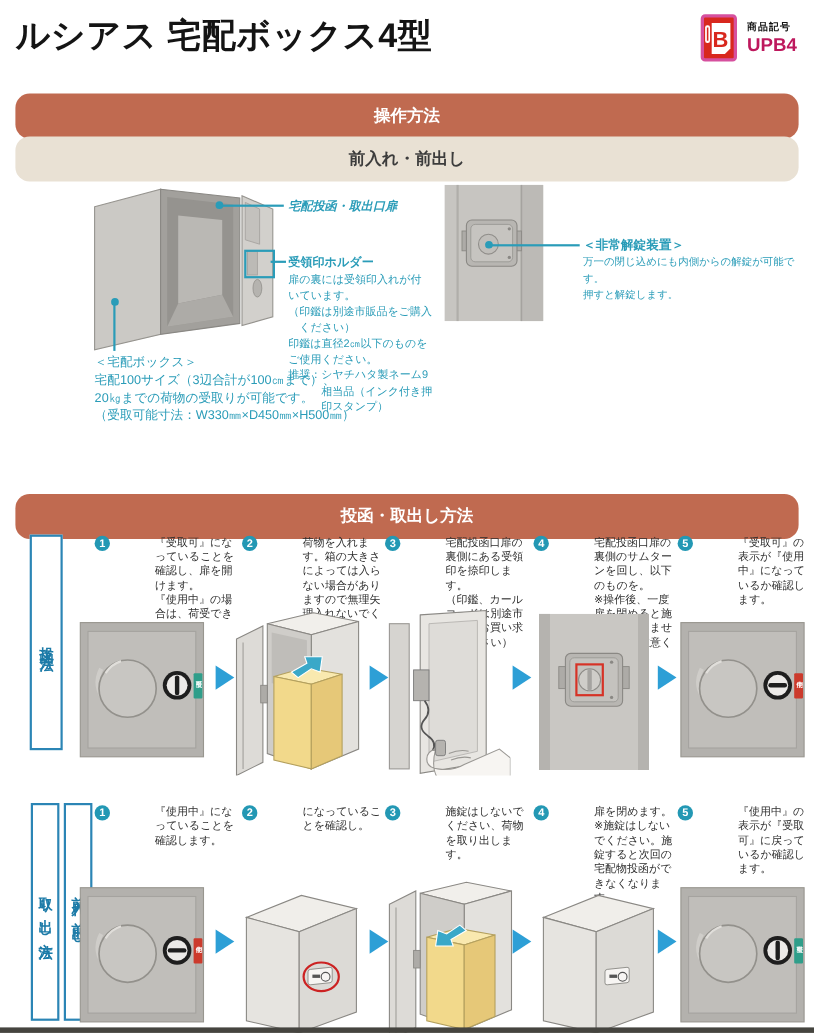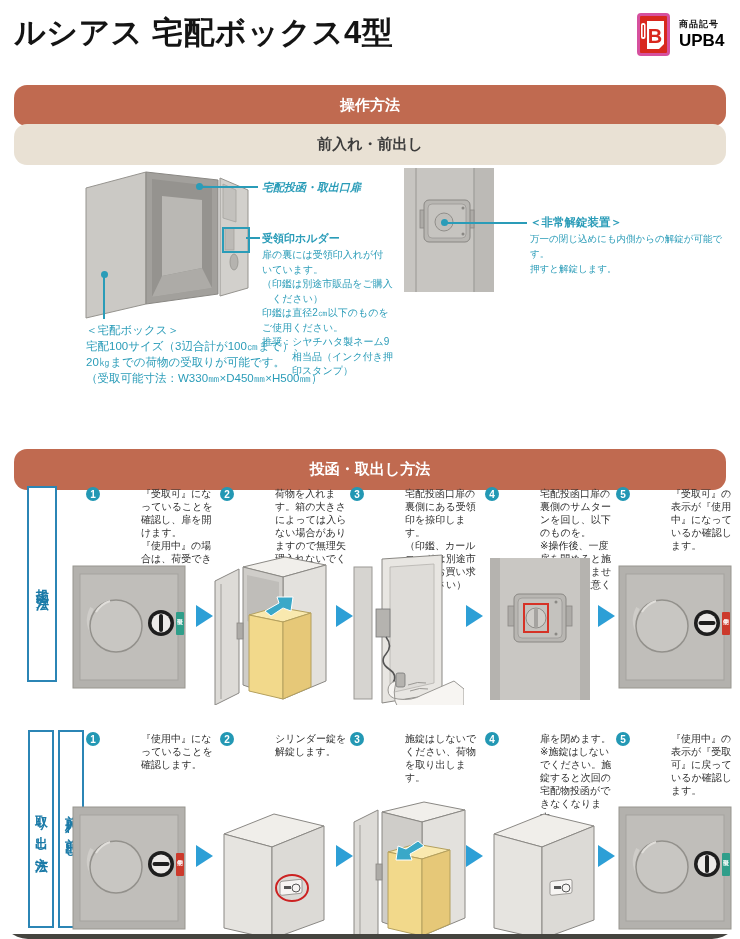--- a/index.html
+++ b/index.html
@@ -1,26 +1,26 @@
 <!DOCTYPE html>
 <html><head>
 <meta charset="utf-8">
 <style>
   html,body{margin:0;padding:0;background:#ffffff;}
   .page{position:relative;width:740px;height:939px;background:#fff;overflow:hidden;
-        font-family:"Liberation Sans","DejaVu Sans",sans-serif;color:#222;border-radius:28px;}
+        font-family:"Liberation Sans","DejaVu Sans",sans-serif;color:#222;}
   .abs{position:absolute;}
 
   
   .title{left:14px;top:12px;font-size:31px;font-weight:bold;color:#141414;letter-spacing:0.5px;}
   .logo{left:637px;top:13px;width:33px;height:43px;background:#d8281e;border:3px solid #d6509e;
         border-radius:4px;box-sizing:border-box;}
   .code{left:679px;top:20px;line-height:1;}
   .code .lbl{font-size:9px;font-weight:bold;color:#141414;letter-spacing:1px;}
-  .code .val{font-size:17px;font-weight:bold;color:#000000;margin-top:3px;}
+  .code .val{font-size:17px;font-weight:bold;color:#be185d;margin-top:3px;}
 
   
   .banner{left:14px;width:712px;height:41px;border-radius:13px;display:flex;
           align-items:center;justify-content:center;font-size:15px;font-weight:bold;}
   .banner.orange{background:#c06a50;color:#fff;}
   .banner.beige{background:#e9e1d4;color:#3c3c3c;}
 
   
   .teal{color:#2a9cb8;}
   .note{font-size:10px;line-height:14.5px;white-space:pre-line;}
@@ -253,21 +253,21 @@
   <div class="abs sidebox" style="left:58px;top:730px;width:26px;height:198px;">
     <span class="vtext">前入れ前出し</span>
   </div>
 
   <div class="abs step" style="left:86px;top:732px;width:130px;">
     <span class="stepnum">1</span>
     <span class="steptext">『使用中』になっていることを確認します。</span>
   </div>
   <div class="abs step" style="left:220px;top:732px;width:128px;">
     <span class="stepnum">2</span>
-    <span class="steptext">シリンダー錠を解錠します。</span>
+    <span class="steptext">になっていることを確認し。</span>
   </div>
   <div class="abs step" style="left:350px;top:732px;width:130px;">
     <span class="stepnum">3</span>
     <span class="steptext">施錠はしないでください、荷物を取り出します。</span>
   </div>
   <div class="abs step" style="left:485px;top:732px;width:128px;">
     <span class="stepnum">4</span>
     <span class="steptext">扉を閉めます。
 ※施錠はしないでください。施錠すると次回の宅配物投函ができなくなります。</span>
   </div>

